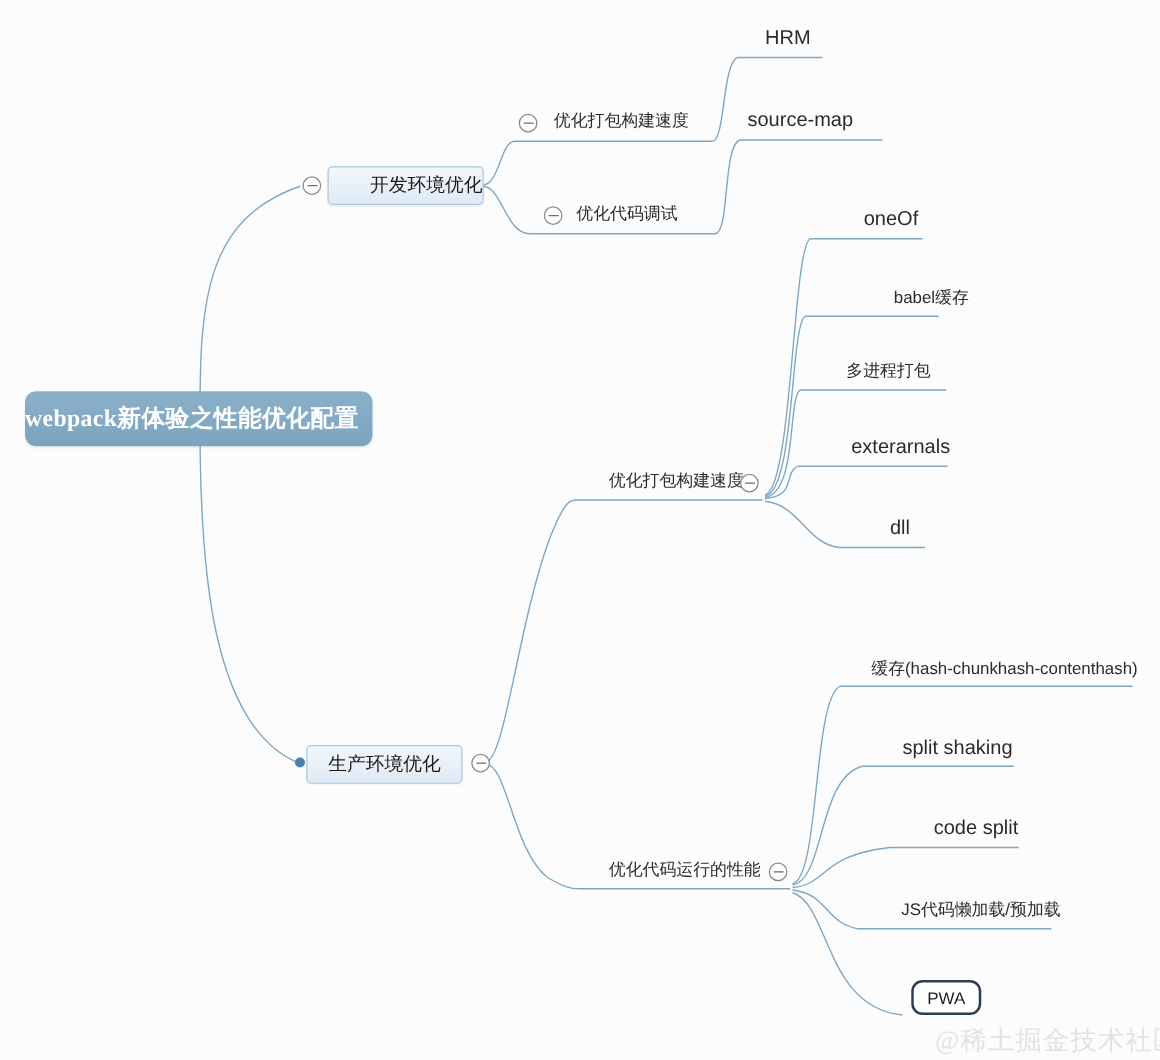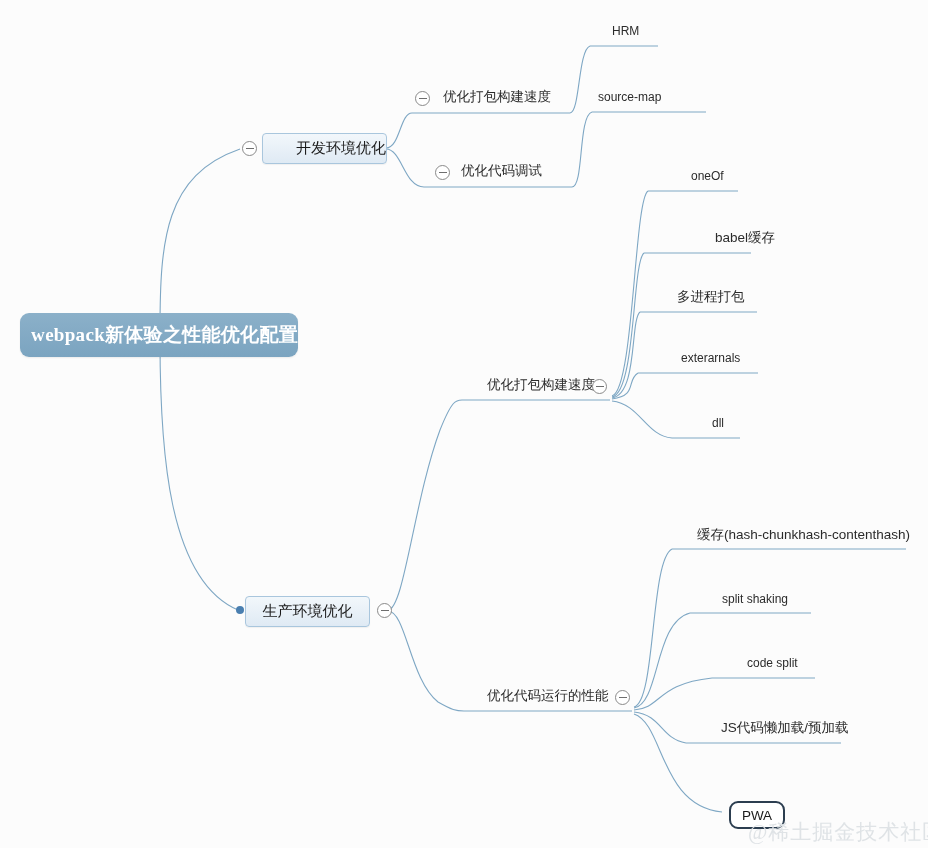--- a/index.html
+++ b/index.html
@@ -29,39 +29,39 @@
   .root-box {
     background: linear-gradient(180deg, #8bb0c9 0%, #7ba4c0 100%);
     border-radius: 9px;
     color: #ffffff;
     font-family: "Liberation Serif", serif;
     font-size: 19px;
     font-weight: bold;
     letter-spacing: .3px;
     display: flex;
     align-items: center;
-    justify-content: flex-end;
+    justify-content: flex-start;
     box-shadow: 0 1px 2px rgba(0,0,0,.07);
   }
   
   .lvl1-box {
     background: linear-gradient(180deg, #f2f7fb 0%, #dfeaf4 100%);
     border: 1px solid #a9c6dd;
     border-radius: 4px;
     color: #1a1a1a;
     font-size: 15px;
     display: flex;
     align-items: center;
     justify-content: center;
     box-shadow: 0 1px 1px rgba(0,0,0,.05);
   }
   
   .txt {
     color: #2b2b2b;
-    font-size: 12px;
+    font-size: 16px;
     line-height: 16px;
   }
   .txt.cn { font-size: 13.5px; }
   
   .sel-box {
     background: #ffffff;
     border: 2.5px solid #2c3e50;
     border-radius: 9px;
     color: #1a1a1a;
     font-size: 13.5px;
@@ -221,21 +221,21 @@
   <div class="node txt" style="left:722px; top:591px;">
     <span>split shaking</span>
   </div>
   <div class="node txt" style="left:747px; top:655px;">
     <span>code split</span>
   </div>
   <div class="node txt cn" style="left:721px; top:720px;">
     <span>JS代码懒加载/预加载</span>
   </div>
 
-  <div class="node sel-box" style="left:729px; top:801px; width:52px; height:24px;">
+  <div class="node sel-box" style="left:729px; top:784px; width:52px; height:24px;">
     <span>PWA</span>
   </div>
 
   <div class="watermark" style="left:748px; top:818px;">
     <span>@稀土掘金技术社区</span>
   </div>
 
 </div>
 
 </body></html>

